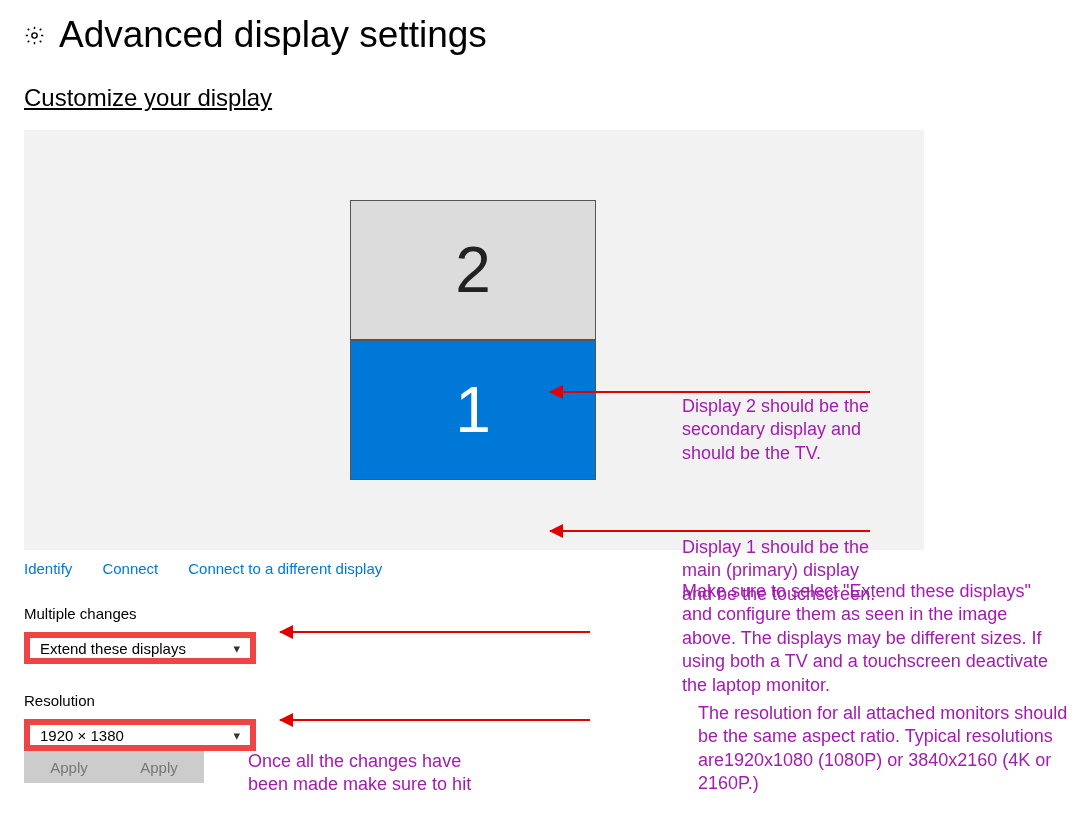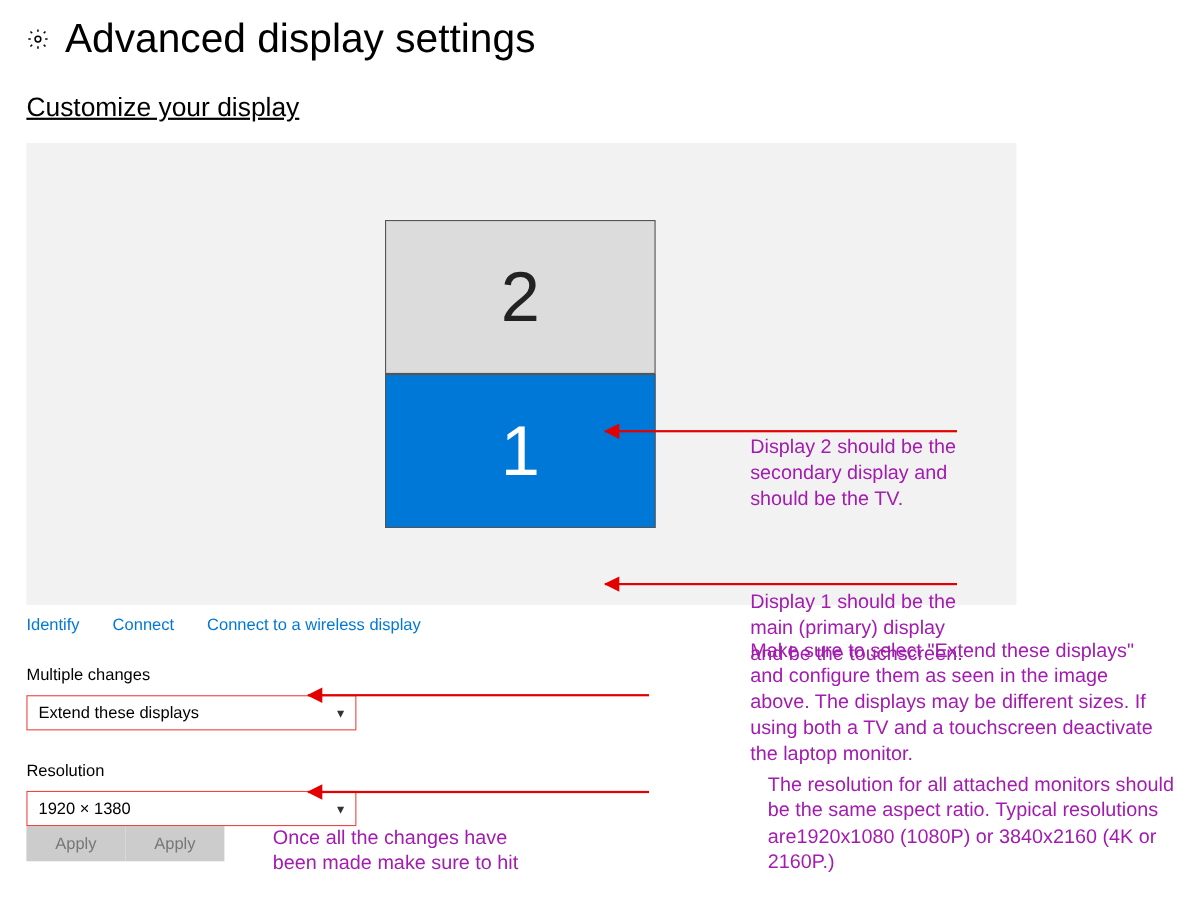--- a/index.html
+++ b/index.html
@@ -72,23 +72,23 @@
     color: #0078d7;
     text-decoration: none;
     font-size: 15px;
   }
   .field-label {
     font-size: 15px;
     margin-top: 28px;
     margin-bottom: 10px;
   }
   .dropdown {
-    width: 300px;
+    width: 232px;
     height: 32px;
-    border: 1px solid #ef4444;
+    border: 6px solid #ef4444;
     background: #fff;
     padding: 0 10px;
     display: flex;
     align-items: center;
     justify-content: space-between;
     font-size: 15px;
     position: relative;
   }
   .dropdown .chev {
     font-size: 13px;
@@ -166,21 +166,21 @@
     <span>2</span>
   </div>
   <div class="monitor monitor-1">
     <span>1</span>
   </div>
 </div>
 
 <div class="link-row">
   <a href="#">Identify</a>
   <a href="#">Connect</a>
-  <a href="#">Connect to a wireless display</a>
+  <a href="#">Connect to a different display</a>
 </div>
 
 <div class="field-label">Multiple changes</div>
 <div class="dropdown">
   <span>Extend these displays</span>
   <span class="chev">▾</span>
 </div>
 
 <div class="field-label">Resolution</div>
 <div class="dropdown">

